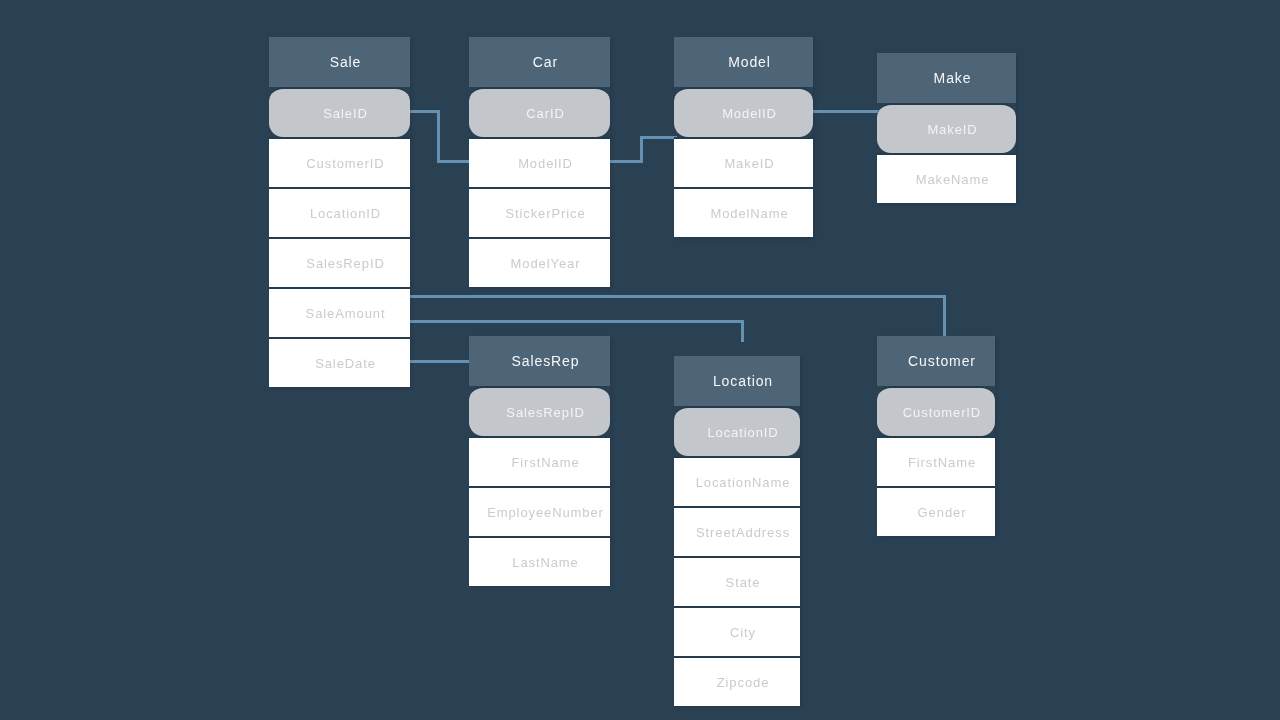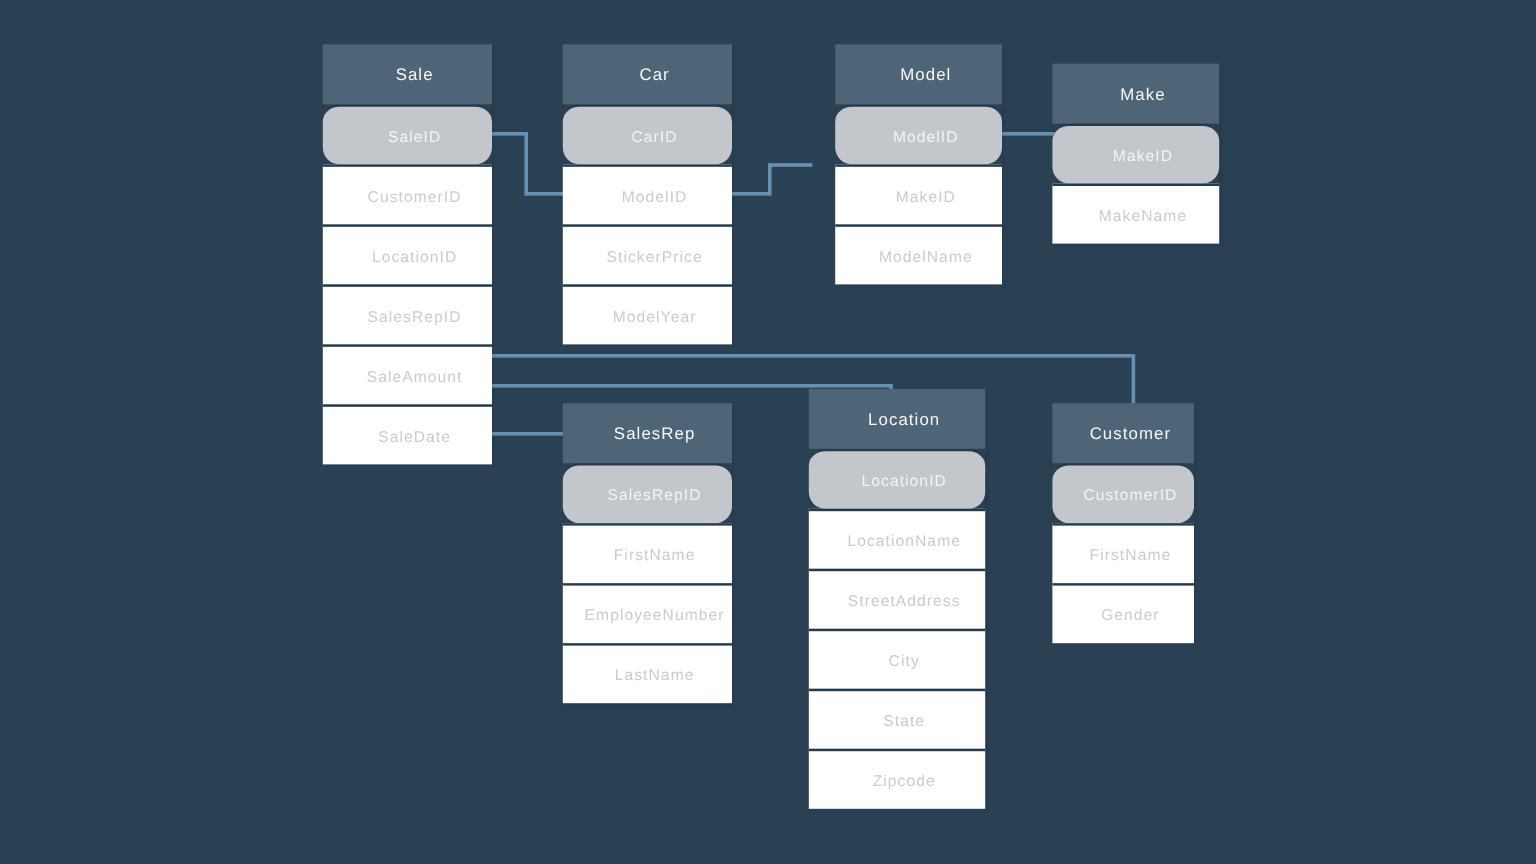--- a/index.html
+++ b/index.html
@@ -84,45 +84,45 @@
         <div class="er-row field">SaleAmount</div>
         <div class="er-row field">SaleDate</div>
       </div>
       <div class="er-table" style="left: 469px; top: 37px; width: 141px;">
         <div class="er-row header">Car</div>
         <div class="er-row pk">CarID</div>
         <div class="er-row field">ModelID</div>
         <div class="er-row field">StickerPrice</div>
         <div class="er-row field">ModelYear</div>
       </div>
-      <div class="er-table" style="left: 696px; top: 37px; width: 139px;">
+      <div class="er-table" style="left: 674px; top: 37px; width: 139px;">
         <div class="er-row header">Model</div>
         <div class="er-row pk">ModelID</div>
         <div class="er-row field">MakeID</div>
         <div class="er-row field">ModelName</div>
       </div>
       <div class="er-table" style="left: 877px; top: 37px; width: 139px; margin-top: 16px;">
         <div class="er-row header">Make</div>
         <div class="er-row pk">MakeID</div>
         <div class="er-row field">MakeName</div>
       </div>
       <div class="er-table" style="left: 469px; top: 336px; width: 141px;">
         <div class="er-row header">SalesRep</div>
         <div class="er-row pk">SalesRepID</div>
         <div class="er-row field">FirstName</div>
         <div class="er-row field">EmployeeNumber</div>
         <div class="er-row field">LastName</div>
       </div>
-      <div class="er-table" style="left: 674px; top: 324px; width: 147px;">
+      <div class="er-table" style="left: 674px; top: 356px; width: 126px;">
         <div class="er-row header">Location</div>
         <div class="er-row pk">LocationID</div>
         <div class="er-row field">LocationName</div>
         <div class="er-row field">StreetAddress</div>
+        <div class="er-row field">State</div>
         <div class="er-row field">City</div>
-        <div class="er-row field">State</div>
         <div class="er-row field">Zipcode</div>
       </div>
       <div class="er-table" style="left: 877px; top: 336px; width: 118px;">
         <div class="er-row header">Customer</div>
         <div class="er-row pk">CustomerID</div>
         <div class="er-row field">FirstName</div>
         <div class="er-row field">Gender</div>
       </div>
     </div>
 </div>

